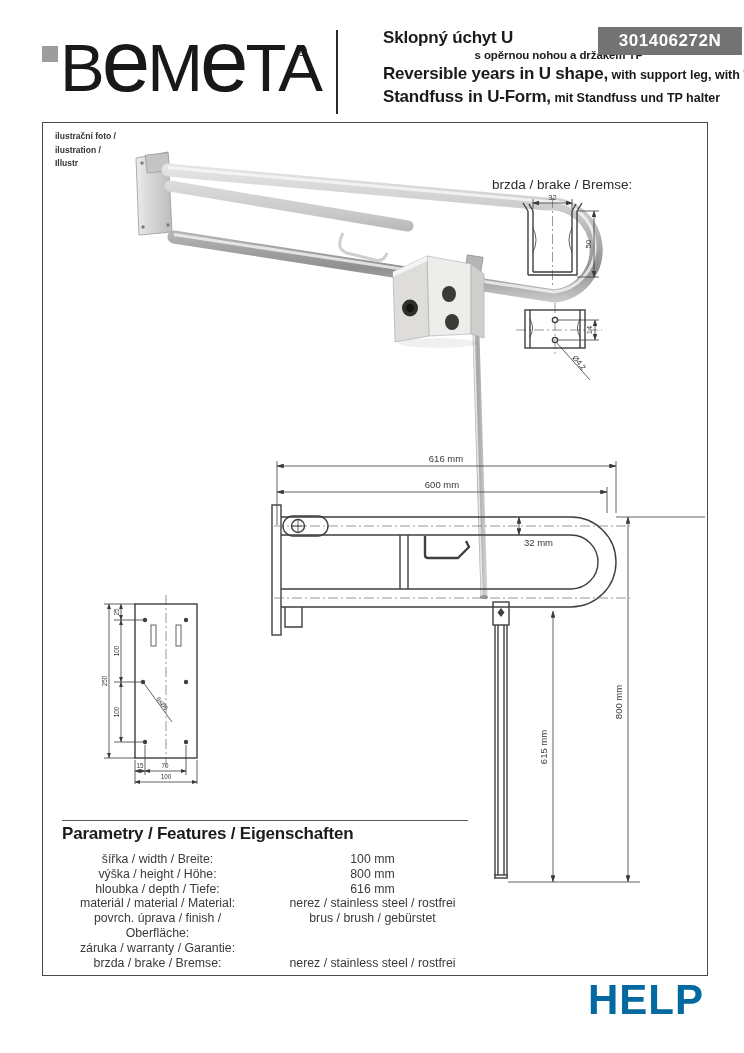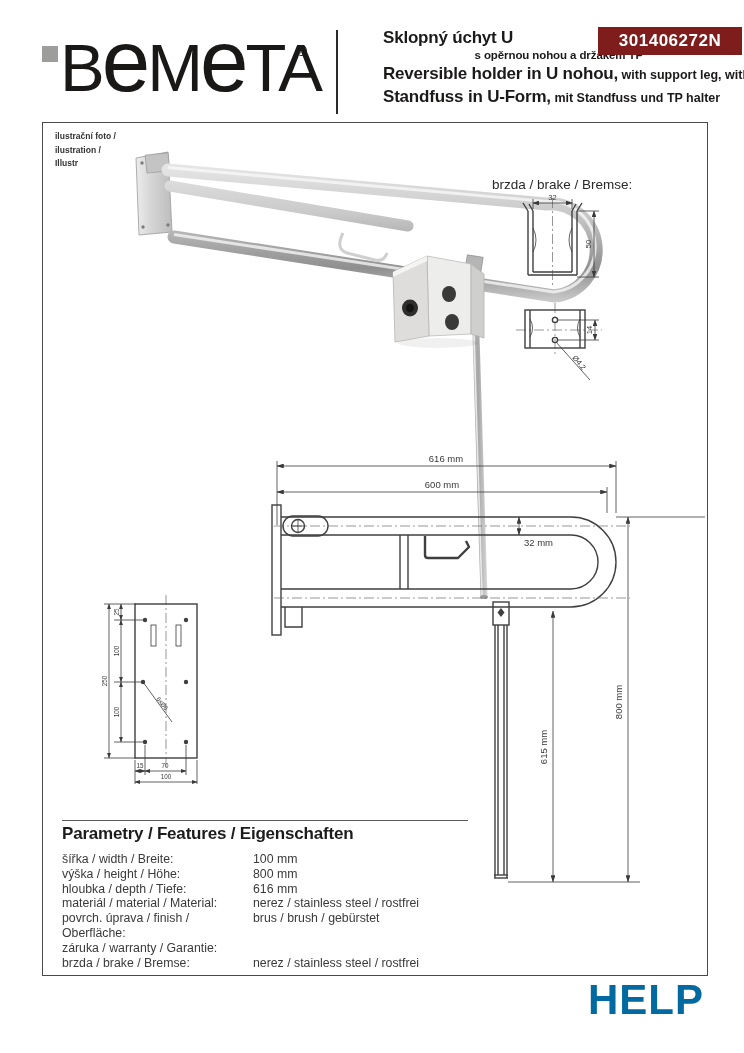--- a/index.html
+++ b/index.html
@@ -11,30 +11,30 @@
         font-weight:400;font-size:67px;letter-spacing:-3px;color:#1a1717;white-space:nowrap;}
   .logo .logo-lc{font-size:1.3em;}
   .logo-reg{position:absolute;left:296px;top:42px;font-size:15px;font-weight:700;color:#1a1717;}
   .hdr-divider{position:absolute;left:336px;top:30px;width:2px;height:84px;background:#2a2a2a;}
   .titles{position:absolute;left:348px;top:28px;width:260px;color:#1c1919;margin-left:35px;}
   .t-big{font-size:17px;font-weight:700;letter-spacing:-0.2px;line-height:20px;}
   .t-sub{font-size:11.5px;font-weight:700;letter-spacing:-0.1px;line-height:15px;text-align:right;}
   .t-row{white-space:nowrap;line-height:21px;}
   .t-row .t-big{display:inline;}
   .t-row .t-small{display:inline;font-size:12.5px;font-weight:700;}
-  .code-box{position:absolute;left:598px;top:27px;width:144px;height:28px;background:#7f1d1d;
+  .code-box{position:absolute;left:598px;top:27px;width:144px;height:28px;background:#737373;
             color:#fff;font-weight:700;font-size:17px;line-height:28px;text-align:center;letter-spacing:.5px;}
   
   .frame{position:absolute;left:42px;top:122px;width:664px;height:852px;border:1.5px solid #4a4a4a;}
   .photo-note{position:absolute;left:55px;top:130px;font-size:8.5px;font-weight:700;color:#333;line-height:13.5px;}
   .brake-label{position:absolute;left:492px;top:177px;font-size:13.5px;color:#2a2a2a;}
   .separator{position:absolute;left:62px;top:820px;width:406px;height:1px;background:#5a5a5a;}
   
   .param-heading{position:absolute;left:62px;top:824px;font-size:17px;font-weight:700;color:#1c1c1c;letter-spacing:-0.2px;}
-  .param-table{position:absolute;left:62px;top:852px;width:430px;font-size:12.3px;color:#3a3a3a;}
+  .param-table{position:absolute;left:62px;top:852px;width:430px;font-size:12.3px;color:#3a3a3a;text-align:center;}
   .param-row{display:flex;line-height:14.8px;}
   .param-label{width:191px;flex:none;}
   .param-value{flex:1;}
   .help{position:absolute;right:40px;top:976px;font-size:42px;font-weight:700;color:#0369a1;letter-spacing:1px;}
   
   svg{position:absolute;overflow:visible;}
   .ink{stroke:#3f3f3f;fill:none;stroke-width:1.4;}
   .thin{stroke:#3b3b3b;fill:none;stroke-width:.8;}
   .cl{stroke:#6b6b6b;fill:none;stroke-width:.7;stroke-dasharray:10 3 2 3;}
   .dim{font-family:"Liberation Sans",sans-serif;font-size:9.5px;fill:#3a3a3a;}
@@ -48,21 +48,21 @@
 
   <div class="logo-square"></div>
   <div class="logo"><span>B</span><span class="logo-lc">e</span><span>M</span><span class="logo-lc">e</span><span>T</span><span>A</span></div>
   <div class="logo-reg">®</div>
   <div class="hdr-divider"></div>
 
   <div class="titles">
     <div class="t-big">Sklopný úchyt U</div>
     <div class="t-sub">s opěrnou nohou a držákem TP</div>
     <div class="t-row">
-      <span class="t-big">Reversible holder in U nohou,</span><span class="t-small"> with support leg, with TP holder</span>
+      <span class="t-big">Reversible years in U shape,</span><span class="t-small"> with support leg, with TP holder</span>
     </div>
     <div class="t-row">
       <span class="t-big">Standfuss in U-Form,</span><span class="t-small"> mit Standfuss und TP halter</span>
     </div>
   </div>
 
   <div class="code-box">301406272N</div>
 
   <div class="frame"></div>
 

